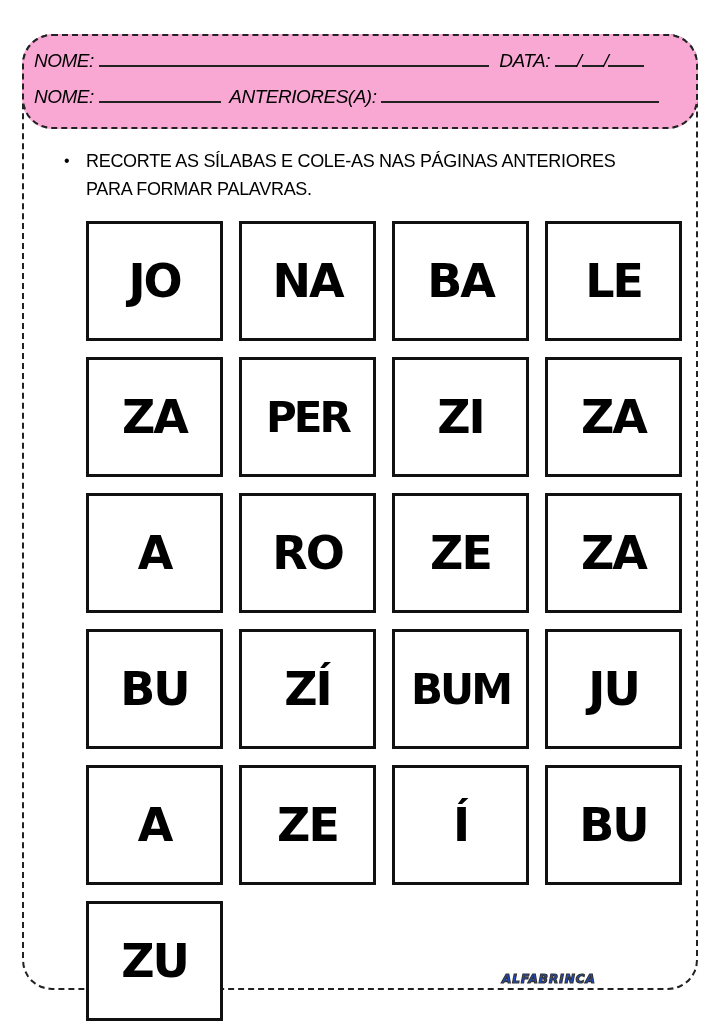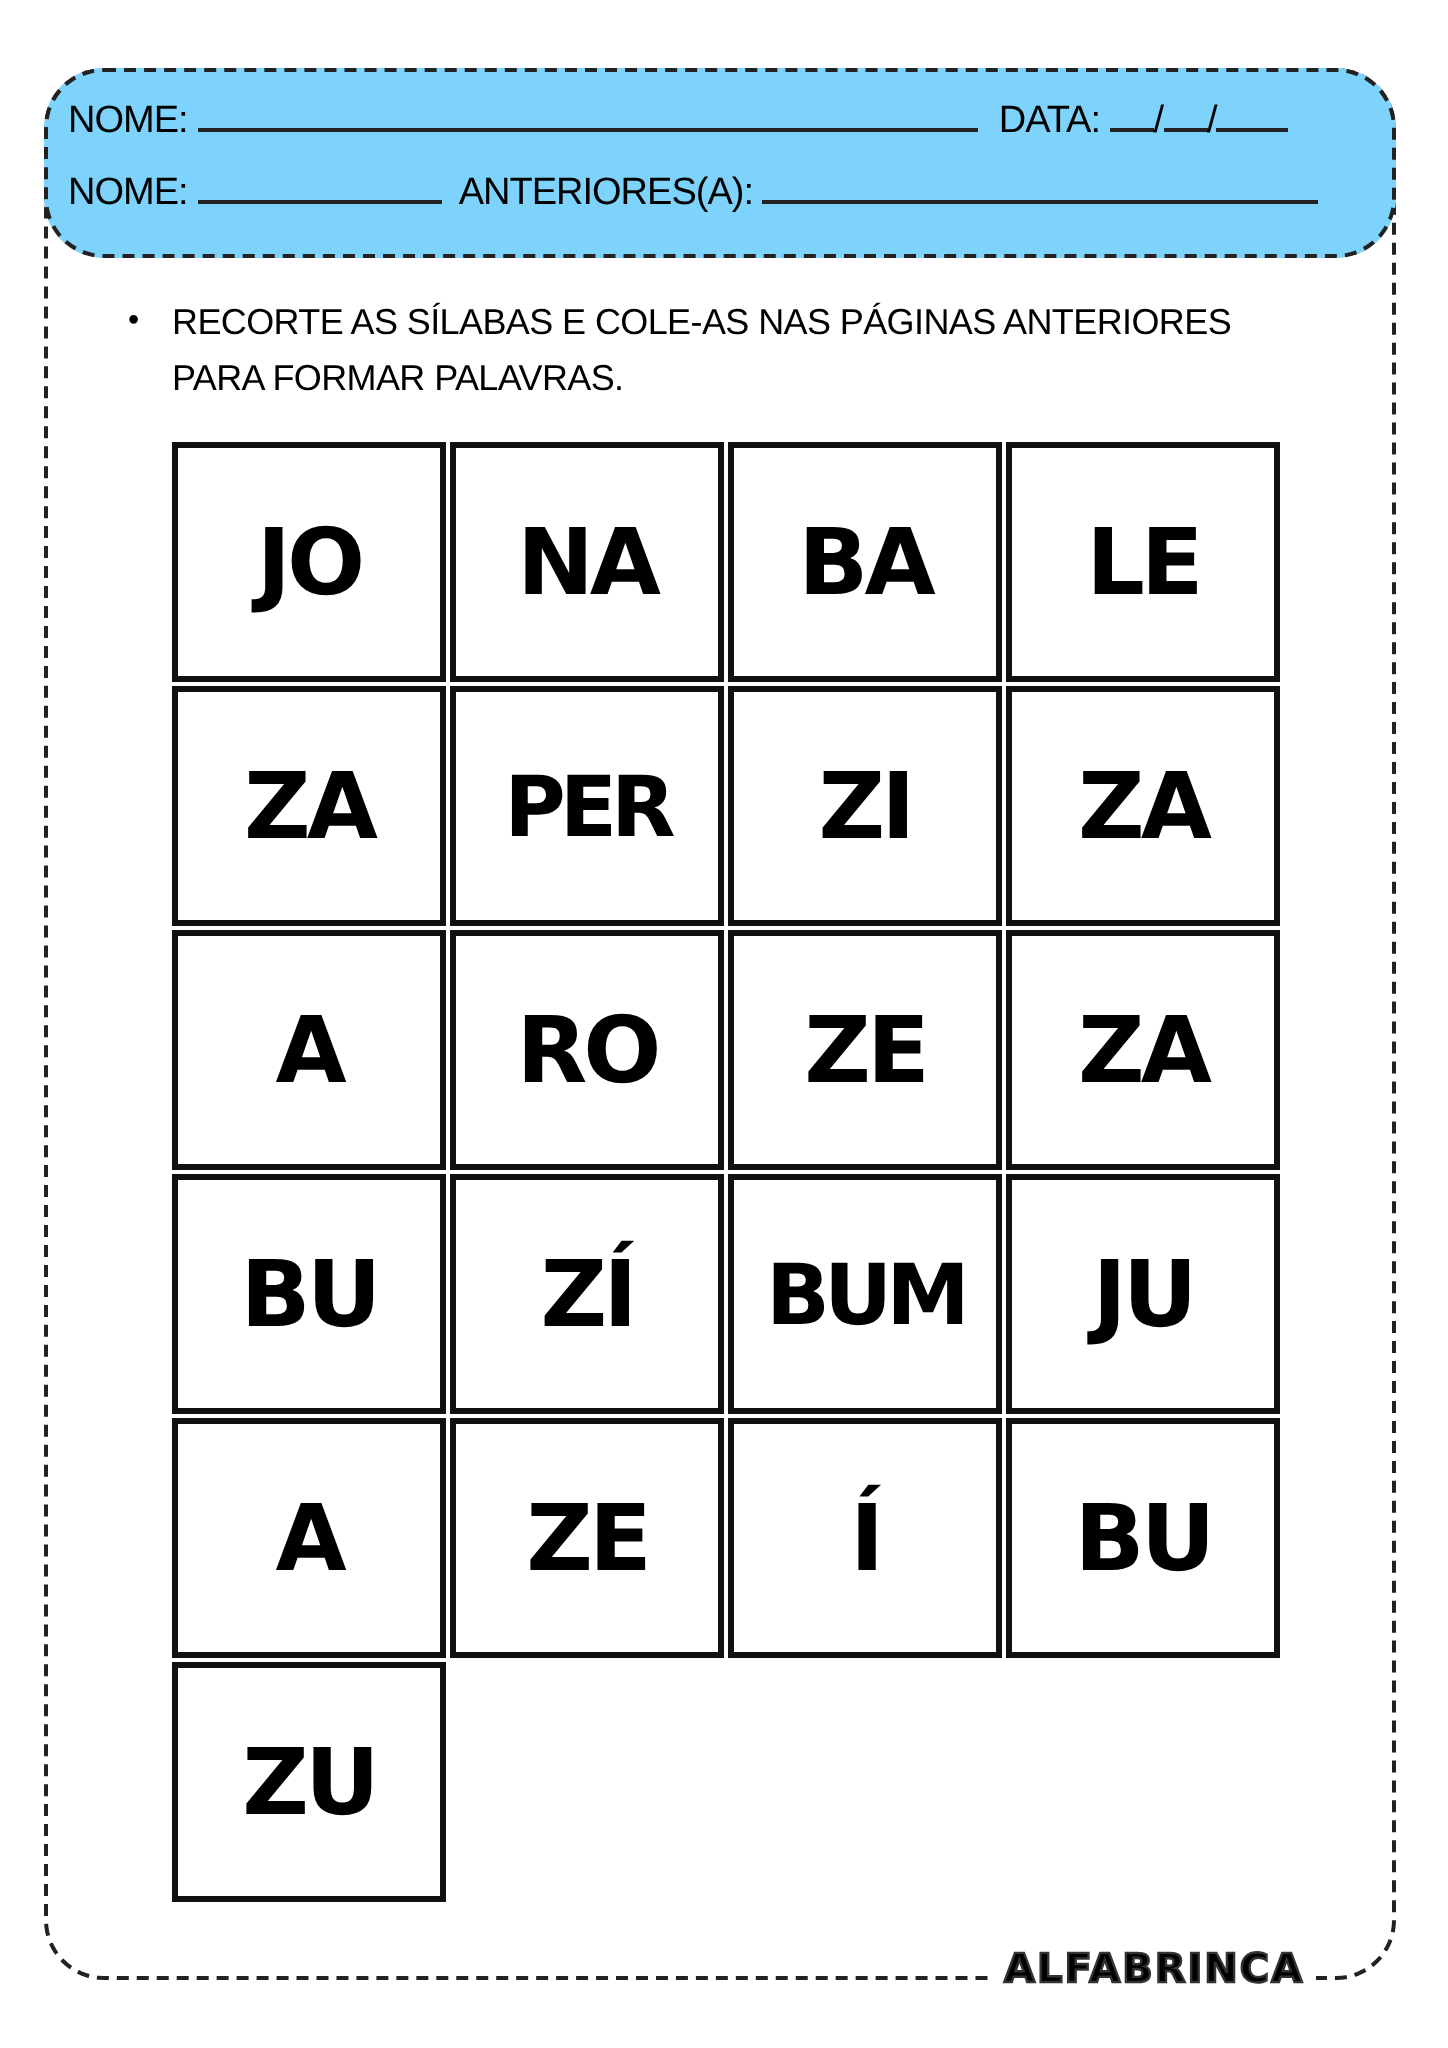--- a/index.html
+++ b/index.html
@@ -3,44 +3,44 @@
 <meta charset="utf-8">
 <style>
   html, body { margin:0; padding:0; background:#ffffff; }
   body { width:724px; height:1024px; position:relative; overflow:hidden; font-family:"DejaVu Sans", sans-serif; color:#000; }
   .outer-frame {
     position:absolute; left:22px; top:34px; width:676px; height:956px;
     border:2px dashed #222; border-radius:30px; box-sizing:border-box;
   }
   .header-box {
     position:absolute; left:22px; top:34px; width:676px; height:95px;
-    border:2px dashed #222; border-radius:30px; box-sizing:border-box; background:#7dd3fc;
+    border:2px dashed #222; border-radius:30px; box-sizing:border-box; background:#f9a8d4;font-style:italic;
   }
   .hline { position:absolute; font-family:"Liberation Sans", sans-serif; font-size:19px; letter-spacing:-0.5px; white-space:nowrap; }
   .blank { display:inline-block; border-bottom:2px solid #222; vertical-align:baseline; height:14px; }
   .instr {
     position:absolute; left:64px; top:147px; width:580px;
     font-family:"Liberation Sans", sans-serif; font-size:18px; line-height:28px; letter-spacing:-0.3px;
   }
   .instr .bullet { position:absolute; left:0; top:0; font-size:16px; }
   .instr .txt { margin-left:22px; display:block; }
   .grid {
     position:absolute; left:86px; top:221px;
-    display:grid; grid-template-columns:repeat(4, 137px); grid-auto-rows:120px; gap:2px;
+    display:grid; grid-template-columns:repeat(4, 137px); grid-auto-rows:120px; gap:16px;
   }
   .cell {
     border:3.5px solid #111; box-sizing:border-box; background:#fff;
     display:flex; align-items:center; justify-content:center;
     font-family:"DejaVu Sans", sans-serif; font-weight:bold; font-size:46px; letter-spacing:-2px;
   }
   .cell.long { font-size:42px; letter-spacing:-3px; }
   .brand {
     position:absolute; left:496px; top:972px; padding:0 6px; background:#fff;
-    font-family:"DejaVu Sans", sans-serif; font-weight:bold; font-size:20px; letter-spacing:1px;
-    color:#000000; -webkit-text-stroke:1.2px #333;
+    font-family:"DejaVu Sans", sans-serif; font-weight:bold; font-size:12px; letter-spacing:1px;
+    color:#1d4ed8;font-style:italic; -webkit-text-stroke:1.2px #333;
   }
 </style>
 </head>
 <body>
 
 <div class="outer-frame"></div>
 
 <div class="header-box">
   <div class="hline" style="left:10px; top:14px;">
     <span>NOME:</span>

